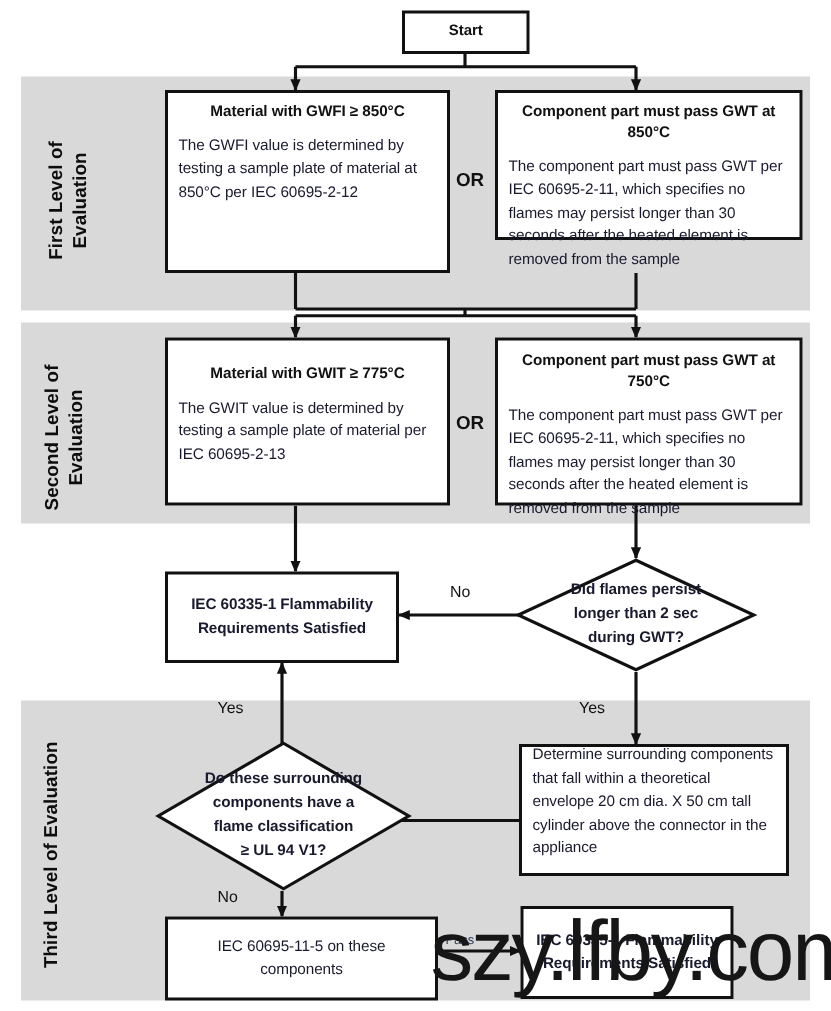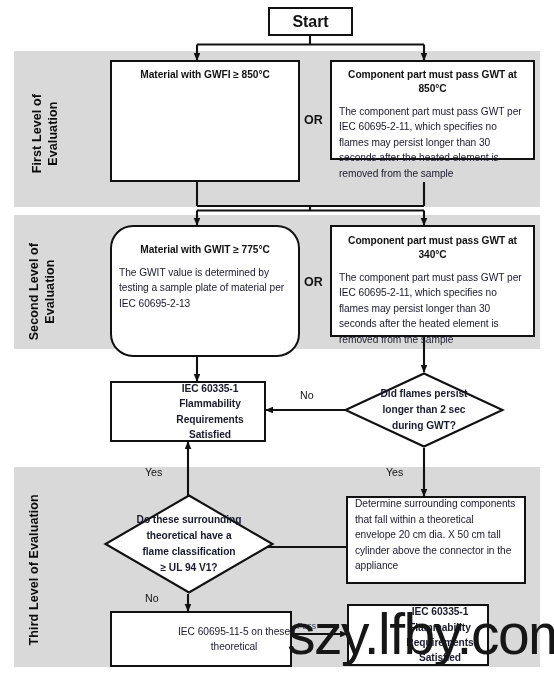--- a/index.html
+++ b/index.html
@@ -74,35 +74,34 @@
     justify-content: center;
   }
   .node.centered-bold .title {
     margin-bottom: 0;
     font-size: 10.4px;
     line-height: 1.45;
   }
   .node.plain-center {
     display: flex;
     align-items: center;
-    justify-content: flex-end;
-    padding-left: 44px;
+    justify-content: center;
   }
   .node.plain-center .body {
     text-align: center;
     font-size: 10.2px;
   }
   .node.body-only {
     display: flex;
     align-items: center;
   }
 
   
   #start-node .title {
-    font-size: 16px;
+    font-size: 10px;
     margin-bottom: 0;
   }
 
   
   .diamond {
     position: absolute;
   }
   .diamond svg {
     position: absolute;
     left: 0; top: 0;
@@ -221,44 +220,45 @@
     </g>
   </svg>
 
   <div class="node centered-bold" id="start-node" style="left:268px; top:7px; width:85px; height:29px;">
     <div class="title">Start</div>
   </div>
 
   <div class="node" style="left:110px; top:60px; width:190px; height:122px;">
     <div class="node-inner">
       <div class="title">Material with GWFI ≥ 850°C</div>
+      <div class="body">The GWFI value is determined by testing a sample plate of material at 850°C per IEC 60695-2-12</div>
     </div>
   </div>
 
   <div class="or-label" style="left:304px; top:113px;">OR</div>
 
   <div class="node" style="left:330px; top:60px; width:205px; height:100px;">
     <div class="node-inner">
       <div class="title">Component part must pass GWT at 850°C</div>
       <div class="body">The component part must pass GWT per IEC 60695-2-11, which specifies no flames may persist longer than 30 seconds after the heated element is removed from the sample</div>
     </div>
   </div>
 
-  <div class="node" style="left:110px; top:225px; width:190px; height:132px;border-radius:23px;">
+  <div class="node" style="left:110px; top:225px; width:190px; height:112px;">
     <div class="node-inner" style="padding-top:16px;">
       <div class="title">Material with GWIT ≥ 775°C</div>
       <div class="body">The GWIT value is determined by testing a sample plate of material per IEC 60695-2-13</div>
     </div>
   </div>
 
   <div class="or-label" style="left:304px; top:275px;">OR</div>
 
   <div class="node" style="left:330px; top:225px; width:205px; height:112px;">
     <div class="node-inner" style="padding-top:7px;">
-      <div class="title">Component part must pass GWT at 340°C</div>
+      <div class="title">Component part must pass GWT at 750°C</div>
       <div class="body">The component part must pass GWT per IEC 60695-2-11, which specifies no flames may persist longer than 30 seconds after the heated element is removed from the sample</div>
     </div>
   </div>
 
   <div class="diamond" style="left:344px; top:372px; width:160px; height:76px;">
     <svg width="160" height="76" viewBox="0 0 160 76">
       <polygon points="80,1.5 158.5,38 80,74.5 1.5,38" fill="#ffffff" stroke="#111111" stroke-width="2.1"></polygon>
     </svg>
     <div class="dtext">
       <div>Did flames persist</div>
@@ -284,32 +284,32 @@
       <div class="body">Determine surrounding components that fall within a theoretical envelope 20 cm dia. X 50 cm tall cylinder above the connector in the appliance</div>
     </div>
   </div>
 
   <div class="diamond" style="left:104px; top:494px; width:170px; height:100px;">
     <svg width="170" height="100" viewBox="0 0 170 100">
       <polygon points="85,1.5 168.5,50 85,98.5 1.5,50" fill="#ffffff" stroke="#111111" stroke-width="2.1"></polygon>
     </svg>
     <div class="dtext">
       <div>Do these surrounding</div>
-      <div>theoretical have a</div>
+      <div>components have a</div>
       <div>flame classification</div>
       <div>≥  UL 94 V1?</div>
     </div>
   </div>
 
   <div class="edge-label" style="left:145px; top:592px;">No</div>
 
   <div class="node plain-center" style="left:110px; top:611px; width:182px; height:56px;">
     <div class="body">
       <div>IEC 60695-11-5 on these</div>
-      <div>theoretical</div>
+      <div>components</div>
     </div>
   </div>
 
   <div class="edge-label small" style="left:297px; top:621px; color:#2b3a55;">Pass</div>
 
   <div class="node plain-center" style="left:347px; top:604px; width:142px; height:62px;">
     <div class="body" style="font-weight:bold; line-height:1.5;">
       <div>IEC 60335-1 Flammability</div>
       <div>Requirements Satisfied</div>
     </div>

